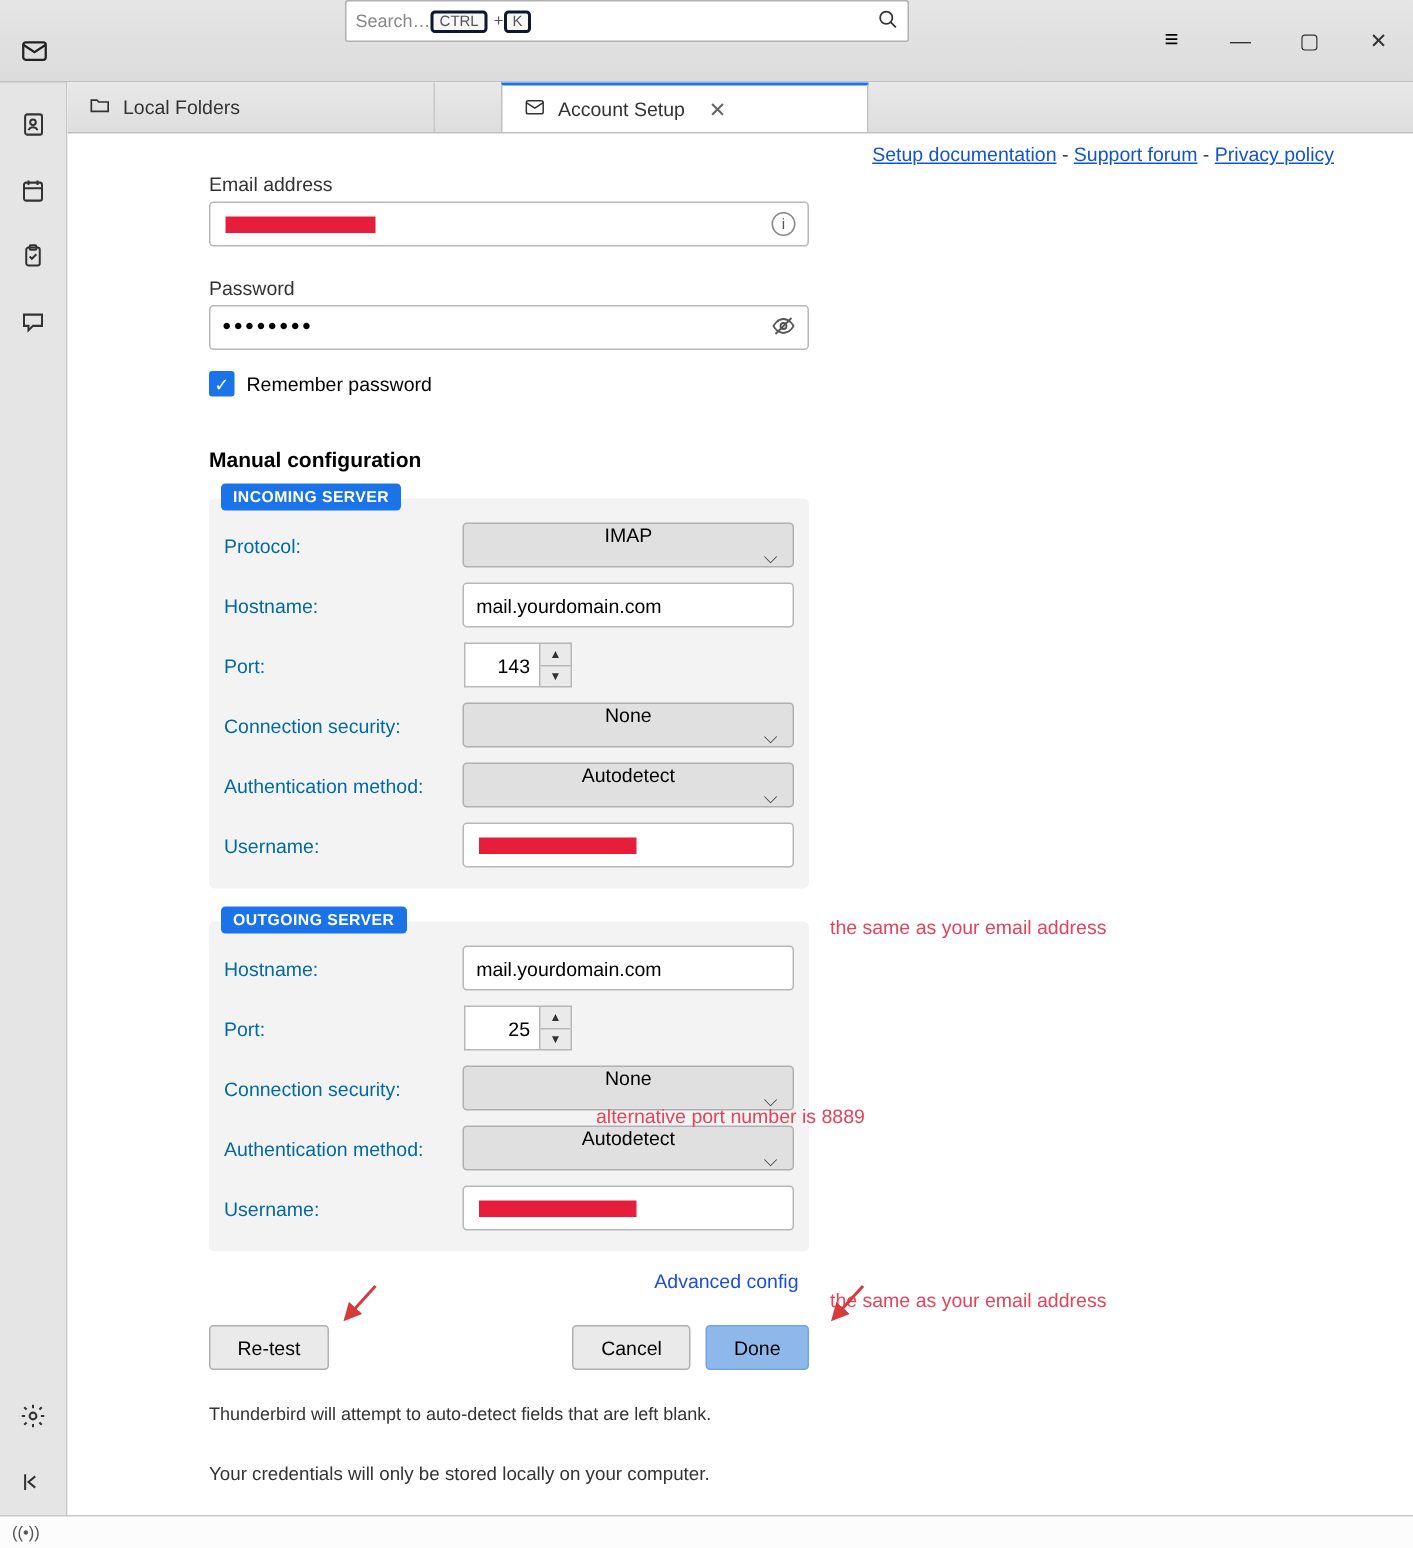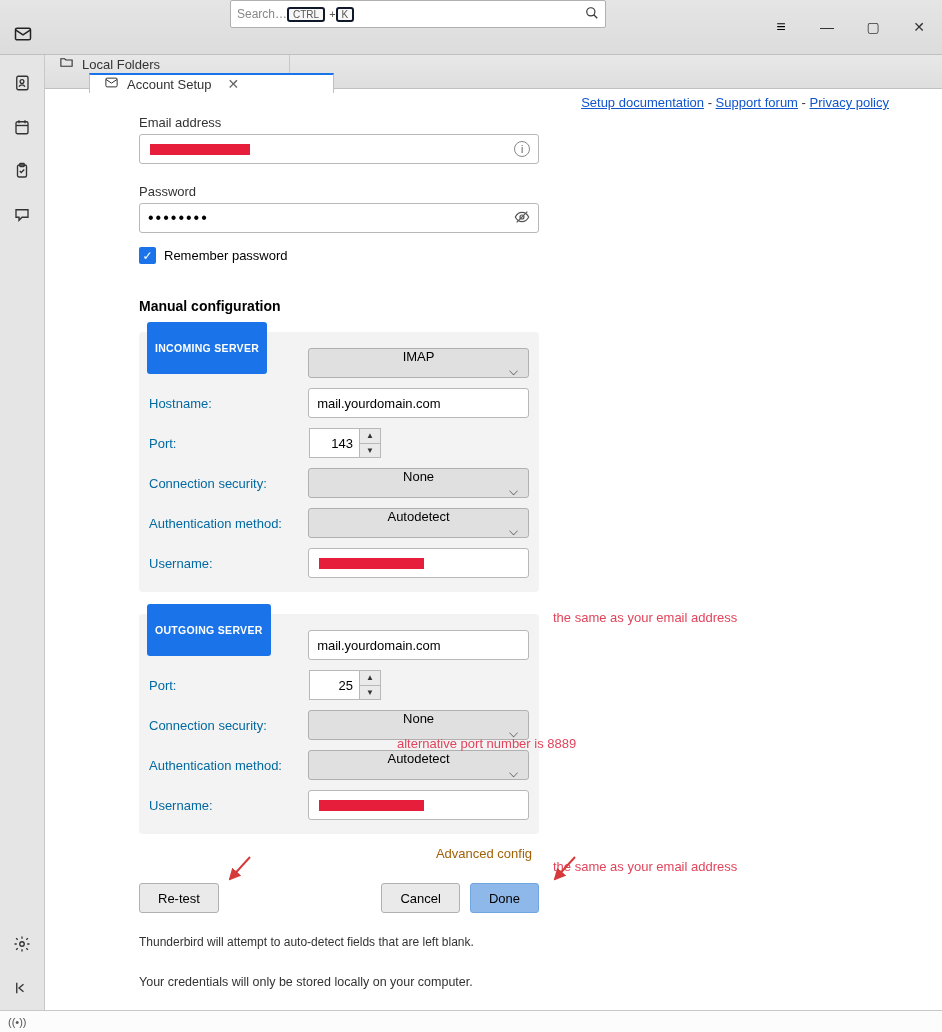--- a/index.html
+++ b/index.html
@@ -13,21 +13,21 @@
 .winctrls { position: absolute; right: 0; top: 0; height: 100%; display: flex; }
 .winctrls div { width: 46px; display: flex; align-items: center; justify-content: center; font-size: 14px; color: #333; }
 .hamb { position: absolute; right: 138px; top: 0; height: 100%; width: 46px; display: flex; align-items: center; justify-content: center; font-size: 16px; }
 
 .main { flex: 1; display: flex; min-height: 0; }
 .leftbar { width: 45px; background: #e5e5e5; border-right: 1px solid #c8c8c8; display: flex; flex-direction: column; align-items: center; padding-top: 0; }
 .leftbar .ic { width: 100%; height: 44px; display: flex; align-items: center; justify-content: center; font-size: 18px; color: #333; }
 .leftbar .spacer { flex: 1; }
 
 .content { flex: 1; background: #fff; display: flex; flex-direction: column; min-width: 0; position: relative; }
-.tabstrip { height: 34px; background: linear-gradient(#e8e8e8, #dedede); border-bottom: 1px solid #c0c0c0; display: flex; align-items: stretch; flex-direction: column; }
+.tabstrip { height: 34px; background: linear-gradient(#e8e8e8, #dedede); border-bottom: 1px solid #c0c0c0; display: flex; align-items: stretch; }
 .tab { display: flex; align-items: center; padding: 0 14px; font-size: 13px; color: #333; gap: 8px; }
 .tab.inactive { border-right: 1px solid #c8c8c8; }
 .tab.active { background: #fff; border-top: 2px solid #1a73e8; border-left: 1px solid #c0c0c0; border-right: 1px solid #c0c0c0; position: relative; margin-left: 44px; }
 .tab .close { margin-left: 8px; font-size: 14px; color: #666; }
 
 .scroll { flex: 1; overflow-y: auto; position: relative; }
 .pagebody { padding: 10px 0 30px 94px; width: 900px; position: relative; }
 
 .toplinks { position: absolute; right: 56px; top: 6px; font-size: 13px; }
 .toplinks a { color: #1155cc; text-decoration: underline; }
@@ -39,38 +39,38 @@
 .text-input .info { margin-left: auto; width: 16px; height: 16px; border: 1px solid #888; border-radius: 50%; font-size: 10px; display: flex; align-items: center; justify-content: center; color: #555; }
 .text-input .eye { margin-left: auto; color: #666; font-size: 14px; }
 .dots { letter-spacing: 2px; font-size: 16px; color: #000; }
 
 .checkbox-row { display: flex; align-items: center; gap: 8px; font-size: 13px; margin-top: 14px; }
 .chk { width: 17px; height: 17px; background: #1a73e8; border-radius: 2px; display: flex; align-items: center; justify-content: center; color: #fff; font-size: 12px; }
 
 h3.manual { font-size: 14px; font-weight: 700; margin-top: 34px; margin-bottom: 12px; }
 
 .server-box { background: #f3f3f3; border-radius: 4px; width: 400px; padding: 16px 10px 14px 10px; margin-bottom: 12px; position: relative; }
-.badge { position: absolute; top: -10px; left: 8px; background: #1a73e8; color: #fff; font-size: 10.5px; font-weight: 600; padding: 20px 8px; border-radius: 3px; letter-spacing: 0.3px; }
+.badge { position: absolute; top: -10px; left: 8px; background: #1a73e8; color: #fff; font-size: 10.5px; font-weight: 600; padding: 3px 8px; border-radius: 3px; letter-spacing: 0.3px; }
 .row { display: flex; align-items: center; margin-bottom: 10px; min-height: 30px; }
 .row:last-child { margin-bottom: 0; }
 .row .lbl { width: 160px; font-size: 13px; color: #0369a1; }
 .select { width: 222px; height: 30px; background: #e0e0e0; border: 1px solid #b0b0b0; border-radius: 3px; display: flex; align-items: center; padding: 0 10px; font-size: 13px; position: relative; flex-direction: column; }
 .select .chev { margin-left: auto; font-size: 12px; color: #333; }
 .tinput { width: 222px; height: 30px; background: #fff; border: 1px solid #b8b8b8; border-radius: 3px; padding: 0 8px; font-size: 13px; display: flex; align-items: center; position: relative; }
 .tinput.redact::before { content: ""; position: absolute; left: 10px; top: 9px; height: 11px; width: 105px; background: #e61e3c; }
 .portrow { display: flex; align-items: center; }
 .portnum { width: 50px; height: 30px; border: 1px solid #b8b8b8; border-right: none; background: #fff; text-align: right; padding-right: 6px; font-size: 13px; display: flex; align-items: center; justify-content: flex-end; }
 .spinners { width: 22px; height: 30px; border: 1px solid #b8b8b8; background: #eaeaea; display: flex; flex-direction: column; }
 .spinners div { flex: 1; display: flex; align-items: center; justify-content: center; font-size: 8px; color: #333; border-bottom: 1px solid #b8b8b8; }
 .spinners div:last-child { border-bottom: none; }
 
 .annot { position: absolute; left: 508px; color: #e2445c; font-size: 13px; white-space: nowrap; }
 
 .adv { text-align: right; width: 393px; font-size: 13px; margin-top: 6px; }
-.adv a { color: #a16207; text-decoration: none; margin-left: 12px; }
+.adv a { color: #1d4ed8; text-decoration: none; margin-left: 12px; }
 
 .btnrow { display: flex; width: 400px; margin-top: 22px; gap: 10px; align-items: center; position: relative; }
 .btn { height: 30px; padding: 0 18px; border: 1px solid #b0b0b0; border-radius: 3px; background: #eaeaea; font-size: 13px; display: flex; align-items: center; }
 .btn.primary { background: #8fb8ea; border-color: #6fa5e0; }
 .btnspacer { flex: 1; }
 
 .note { font-size: 12px; color: #333; margin-top: 22px; width: 480px; }
 .note2 { font-size: 12.5px; color: #333; margin-top: 26px; }
 
 .statusbar { height: 22px; background: #fcfcfc; border-top: 1px solid #c8c8c8; display: flex; align-items: center; padding-left: 8px; font-size: 11px; color: #555; }

